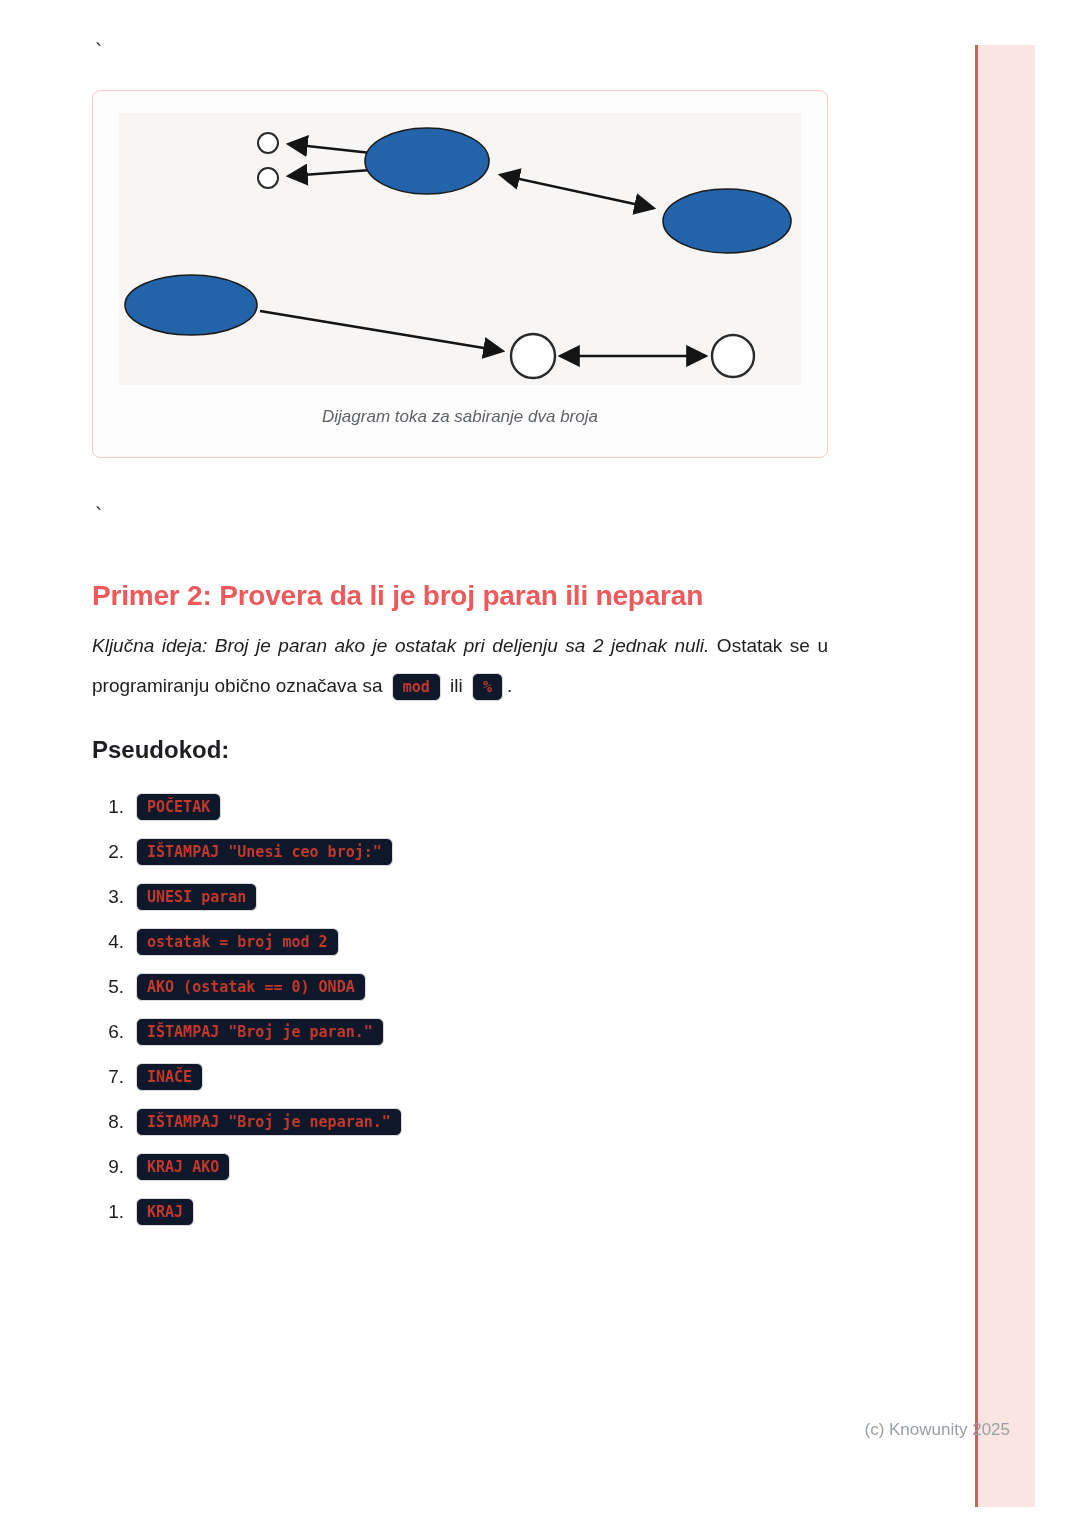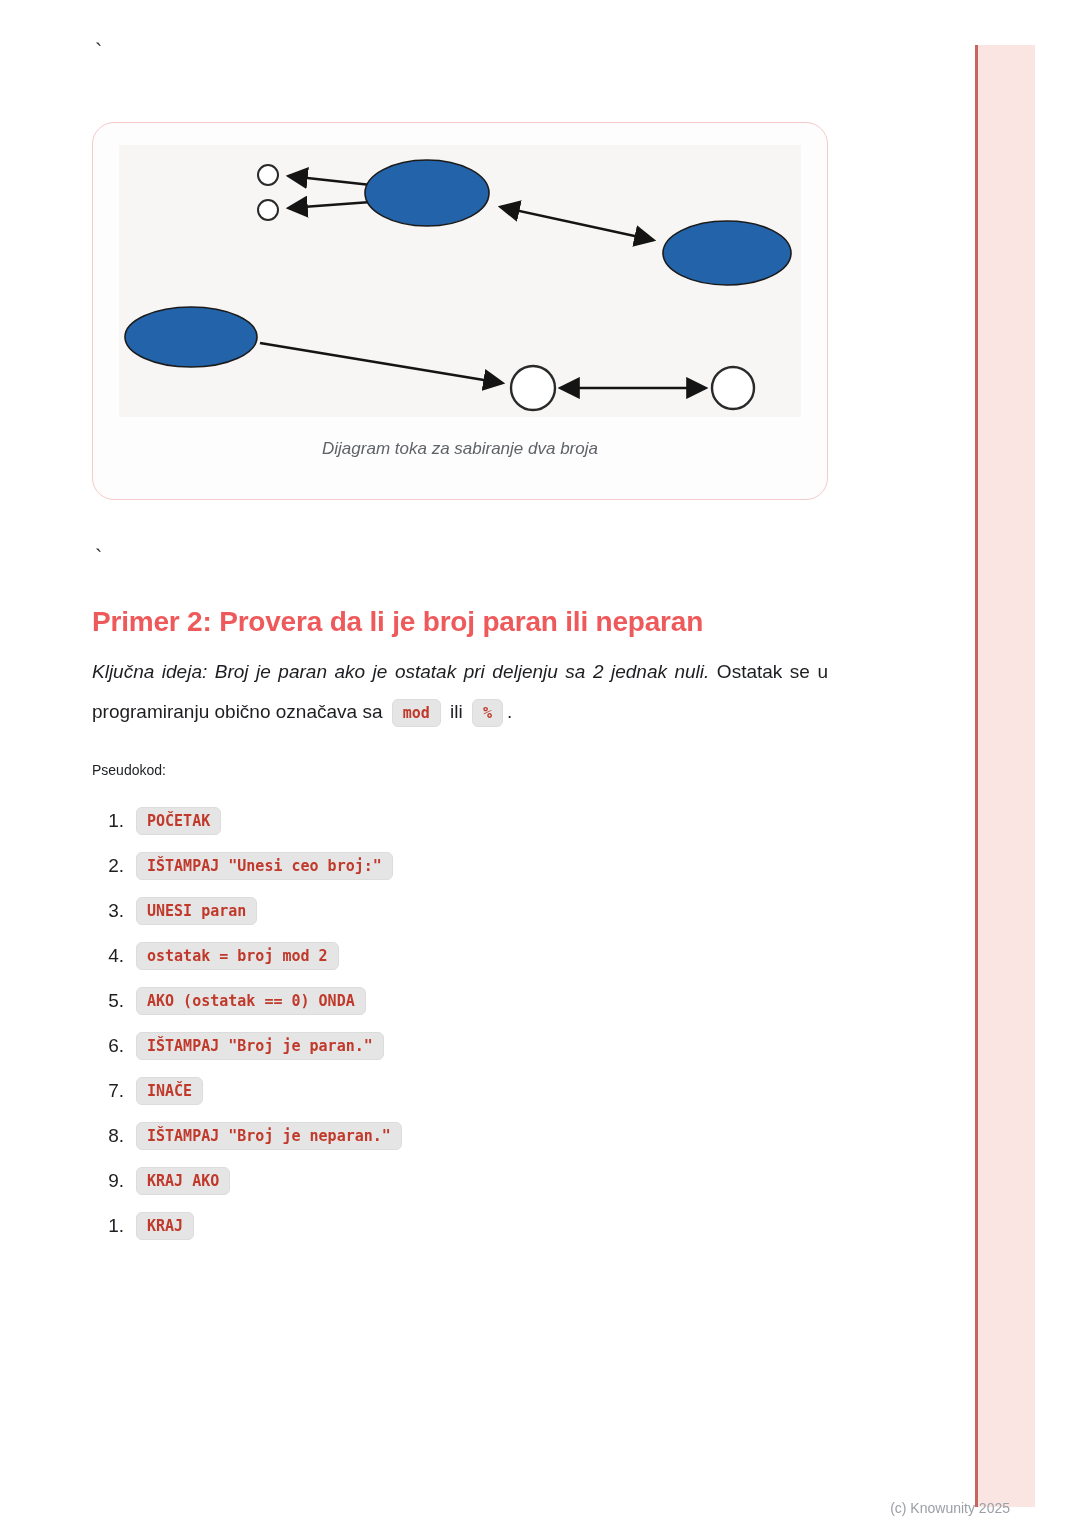--- a/index.html
+++ b/index.html
@@ -45,44 +45,44 @@
     font-size:22px;
     color:#333;
     height:24px;
     line-height:24px;
   }
   .tick-top{margin-left:3px;}
   .tick-mid{margin-left:3px;margin-top:46px;}
 
   
   .figure-card{
-    margin-top:58px;
+    margin-top:26px;
     width:736px;
     background:#fdfdfd;
     border:1px solid var(--card-border);
-    border-radius:22px;
-    padding:22px 26px 40px 26px;
+    border-radius:8px;
+    padding:22px 26px 30px 26px;
   }
   .diagram-box{
     width:682px;
     height:272px;
     background:#f7f6f4;
   }
   .diagram-box svg{display:block;width:100%;height:100%;}
   .figure-caption{
     margin-top:22px;
     text-align:center;
     font-style:italic;
     font-size:17px;
     color:#5f6368;
   }
 
   
   .section-heading{
-    margin-top:36px;
+    margin-top:52px;
     font-size:28px;
     font-weight:bold;
     color:var(--heading-red);
     letter-spacing:-0.2px;
   }
   .para{
     margin-top:24px;
     font-size:19px;
     line-height:40px;
     text-align:justify;
@@ -91,34 +91,34 @@
   .para.idea{margin-top:14px;}
   .bold{font-weight:bold;}
   .italic{font-style:italic;margin-top:20px;}
 
   .code-chip{
     display:inline-block;
     font-family:"DejaVu Sans Mono","Liberation Mono",monospace;
     font-weight:bold;
     font-size:15px;
     color:var(--code-red);
-    background:#e5e5e5;
+    background:#0f172a;
     border:1px solid #dcdcdc;
     border-radius:6px;
     padding:3px 10px;
     line-height:20px;
     vertical-align:baseline;
     white-space:nowrap;
   }
   .inline-chip{margin:0 4px;}
 
   .sub-label{
     margin-top:30px;
-    font-size:14px;
-    font-weight:normal;
+    font-size:24px;
+    font-weight:bold;
   }
 
   .pseudo-list{
     margin-top:20px;
     list-style:none;
   }
   .pseudo-row{
     display:flex;
     align-items:center;
     height:45px;
@@ -129,23 +129,23 @@
     font-size:19px;
     color:#1c1e21;
     margin-right:12px;
     flex:0 0 auto;
   }
 
   .diagram-label{margin-top:22px;}
 
   .copyright{
     position:absolute;
-    top:1500px;
+    top:1420px;
     right:70px;
-    font-size:14px;
+    font-size:17px;
     color:#9aa0a6;
     z-index:3;
   }
 </style>
 </head>
 <body>
 
 <div class="page">
 
   <div class="sidebar"></div>

